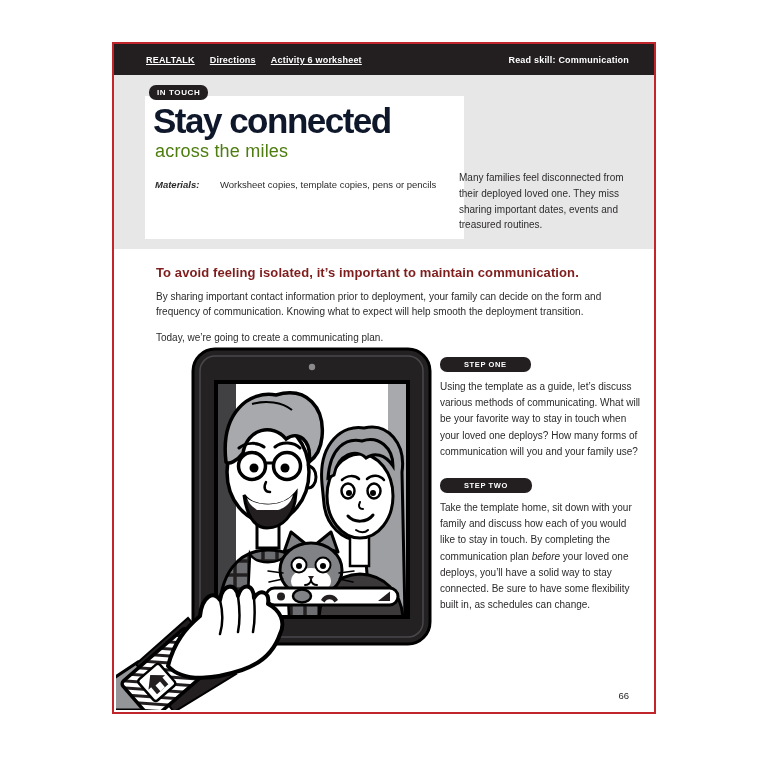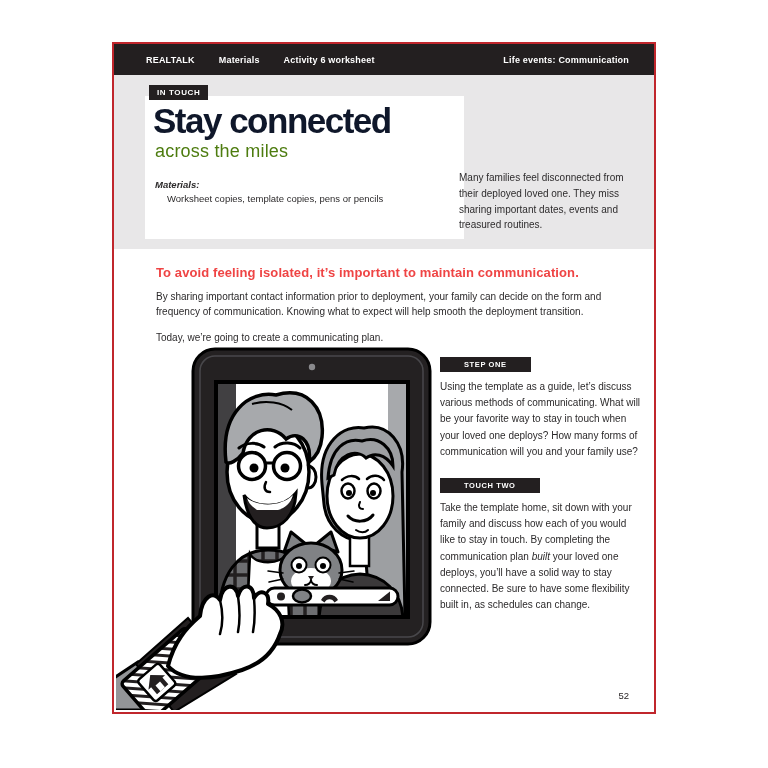--- a/index.html
+++ b/index.html
@@ -11,65 +11,65 @@
   .page {
     position:absolute; left:112px; top:42px; width:544px; height:672px;
     border:2px solid #c0262c; background:#fff; box-sizing:border-box; overflow:hidden;
   }
   
   .header {
     position:absolute; left:0; top:0; right:0; height:31px; background:#231f20;
     color:#fff; display:flex; align-items:center; justify-content:space-between;
     padding:0 25px 0 32px; font-size:9px; font-weight:bold; letter-spacing:.2px;
   }
-  .header-left { display:flex; gap:24px; }
+  .header-left { display:flex; gap:15px;text-decoration:underline; }
   
   .grayband { position:absolute; left:0; top:31px; right:0; height:174px; background:#e8e7e8; }
   .herobox { position:absolute; left:31px; top:21px; width:319px; height:143px; background:#fff; }
-  .badge { background:#231f20; color:#fff; font-weight:bold; }
+  .badge { background:#231f20; color:#fff; font-weight:bold;border-radius:7px; }
   .badge-intouch {
     position:absolute; left:4px; top:-11px; font-size:8px; letter-spacing:.6px; padding:3px 8px 3px 8px;
   }
   .title {
     position:absolute; left:8px; top:7px; font-size:35px; font-weight:bold;
     letter-spacing:-1.5px; color:#0f172a; line-height:1; white-space:nowrap;
   }
   .subtitle { position:absolute; left:10px; top:45px; font-size:18px; letter-spacing:.2px; color:#4d7c0f; }
-  .matrow { position:absolute; left:10px; display:flex; font-size:9.5px; line-height:1.45;flex-direction:column; }
+  .matrow { position:absolute; left:10px; display:flex; font-size:9.5px; line-height:1.45; }
   .matrow .lab { width:53px; flex:none; font-style:italic; font-weight:bold; }
   .matrow .val { width:252px;margin-left:12px; }
   .row-materials { top:82px; }
   .row-directions { top:99px; }
   .sidebar-note {
     position:absolute; right:25px; top:95px; width:170px; font-size:10px; line-height:1.58; color:#2e2c2d;
   }
   
-  .lead { position:absolute; left:42px; top:221px; font-size:13px; font-weight:bold; color:#ef4444; letter-spacing:.1px; white-space:nowrap; }
+  .lead { position:absolute; left:42px; top:221px; font-size:13px; font-weight:bold; color:#7f1d1d; letter-spacing:.1px; white-space:nowrap; }
   .para1 { position:absolute; left:42px; top:245px; width:482px; font-size:10px; line-height:1.5; }
   .para2 { position:absolute; left:42px; top:288px; font-size:10px; }
   .steps { position:absolute; left:326px; top:309px; width:201px; }
   .step-badge { display:inline-block; font-size:7.5px; letter-spacing:.6px; padding:3px 24px; margin-bottom:7px; }
   .step-text { font-size:10px; line-height:1.62; margin:0 0 14px 0; }
   .step-text em { font-style:italic; }
   .pagenum { position:absolute; right:25px; bottom:11px; font-size:9.5px; color:#231f20; }
   .illustration { position:absolute; left:2px; top:300px; width:334px; height:368px; }
   .illustration svg { display:block; }
 </style>
 </head>
 <body>
 
 <div class="page">
 
   <div class="header">
     <div class="header-left">
       <span>REALTALK</span>
-      <span>Materials</span>
+      <span>Directions</span>
       <span>Activity 6 worksheet</span>
     </div>
-    <span>Life events: Communication</span>
+    <span>Read skill: Communication</span>
   </div>
 
   <div class="grayband">
     <div class="herobox">
       <span class="badge badge-intouch">IN TOUCH</span>
       <div class="title">Stay connected</div>
       <div class="subtitle">across the miles</div>
       <div class="matrow row-materials">
         <span class="lab">Materials:</span>
         <span class="val">Worksheet copies, template copies, pens or pencils</span>
@@ -78,22 +78,22 @@
     <div class="sidebar-note">Many families feel disconnected from their deployed loved one. They miss sharing important dates, events and treasured routines.</div>
   </div>
 
   <div class="lead">To avoid feeling isolated, it’s important to maintain communication.</div>
   <div class="para1">By sharing important contact information prior to deployment, your family can decide on the form and frequency of communication. Knowing what to expect will help smooth the deployment transition.</div>
   <div class="para2">Today, we’re going to create a communicating plan.</div>
 
   <div class="steps">
     <span class="badge step-badge">STEP ONE</span>
     <p class="step-text">Using the template as a guide, let’s discuss various methods of communicating. What will be your favorite way to stay in touch when your loved one deploys? How many forms of communication will you and your family use?</p>
-    <span class="badge step-badge">TOUCH TWO</span>
-    <p class="step-text"><span>Take the template home, sit down with your family and discuss how each of you would like to stay in touch. By completing the communication plan </span><em>built</em><span> your loved one deploys, you’ll have a solid way to stay connected. Be sure to have some flexibility built in, as schedules can change.</span></p>
+    <span class="badge step-badge">STEP TWO</span>
+    <p class="step-text"><span>Take the template home, sit down with your family and discuss how each of you would like to stay in touch. By completing the communication plan </span><em>before</em><span> your loved one deploys, you’ll have a solid way to stay connected. Be sure to have some flexibility built in, as schedules can change.</span></p>
   </div>
 
   <div class="illustration">
     <svg width="334" height="366" viewBox="0 0 334 366" xmlns="http://www.w3.org/2000/svg">
       <defs>
         <clipPath id="screenClip">
             <rect x="100" y="38" width="192" height="235"></rect>
           </clipPath>
         <pattern id="hatch" width="7" height="7" patternUnits="userSpaceOnUse" patternTransform="rotate(-45)">
           <rect width="7" height="7" fill="#ffffff"></rect>
@@ -187,14 +187,14 @@
             <path d="M38,319 L27,329 H30.5 V338 H45.5 V329 H49 Z" fill="#231f20"></path>
             <rect x="35" y="330.5" width="6" height="7.5" fill="#ffffff"></rect>
           </g>
         </g>
         <path d="M52,322 C58,298 70,284 84,272 C86,252 98,246 104,256 C106,240 120,238 122,252 C126,238 138,240 138,254 C144,244 154,248 152,260 C164,266 170,278 164,290 C158,308 144,320 126,326 C102,334 68,340 52,322 Z" fill="#ffffff" stroke="#000" stroke-width="4" stroke-linejoin="round"></path>
         <path d="M104,256 C107,268 107,280 104,290 M122,252 C124,266 124,278 122,288 M138,254 C139,266 139,278 137,288" fill="none" stroke="#000" stroke-width="2.5" stroke-linecap="round"></path>
       </g>
     </svg>
   </div>
 
-  <div class="pagenum">52</div>
+  <div class="pagenum">66</div>
 </div>
 
 </body></html>

